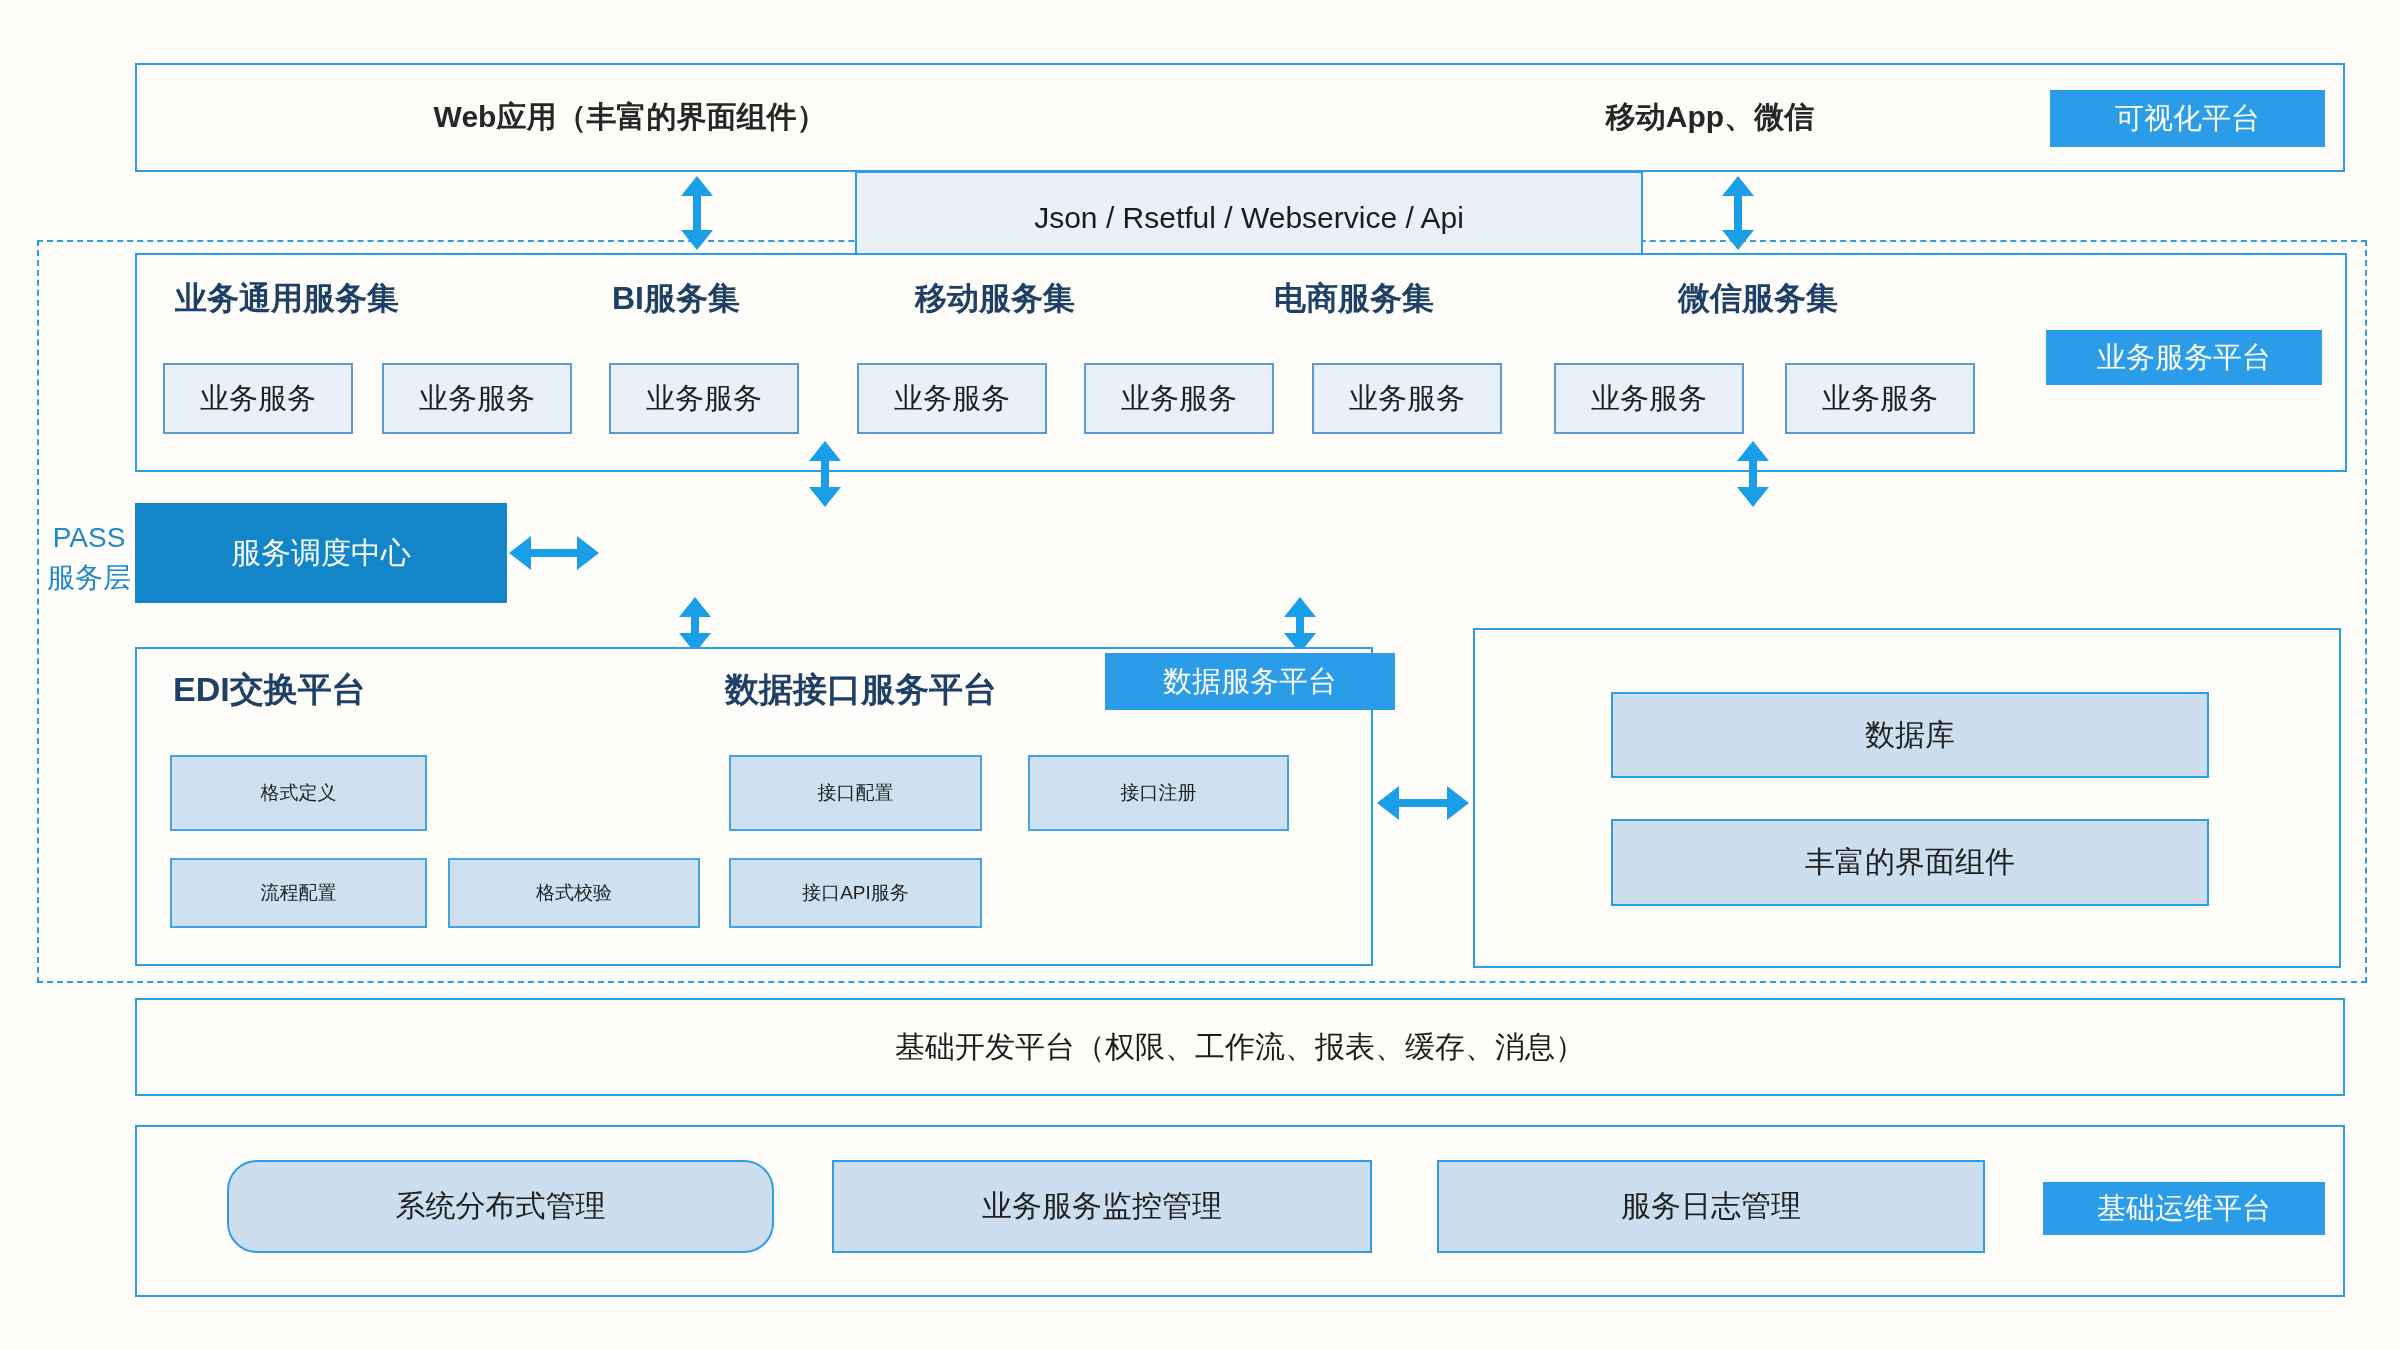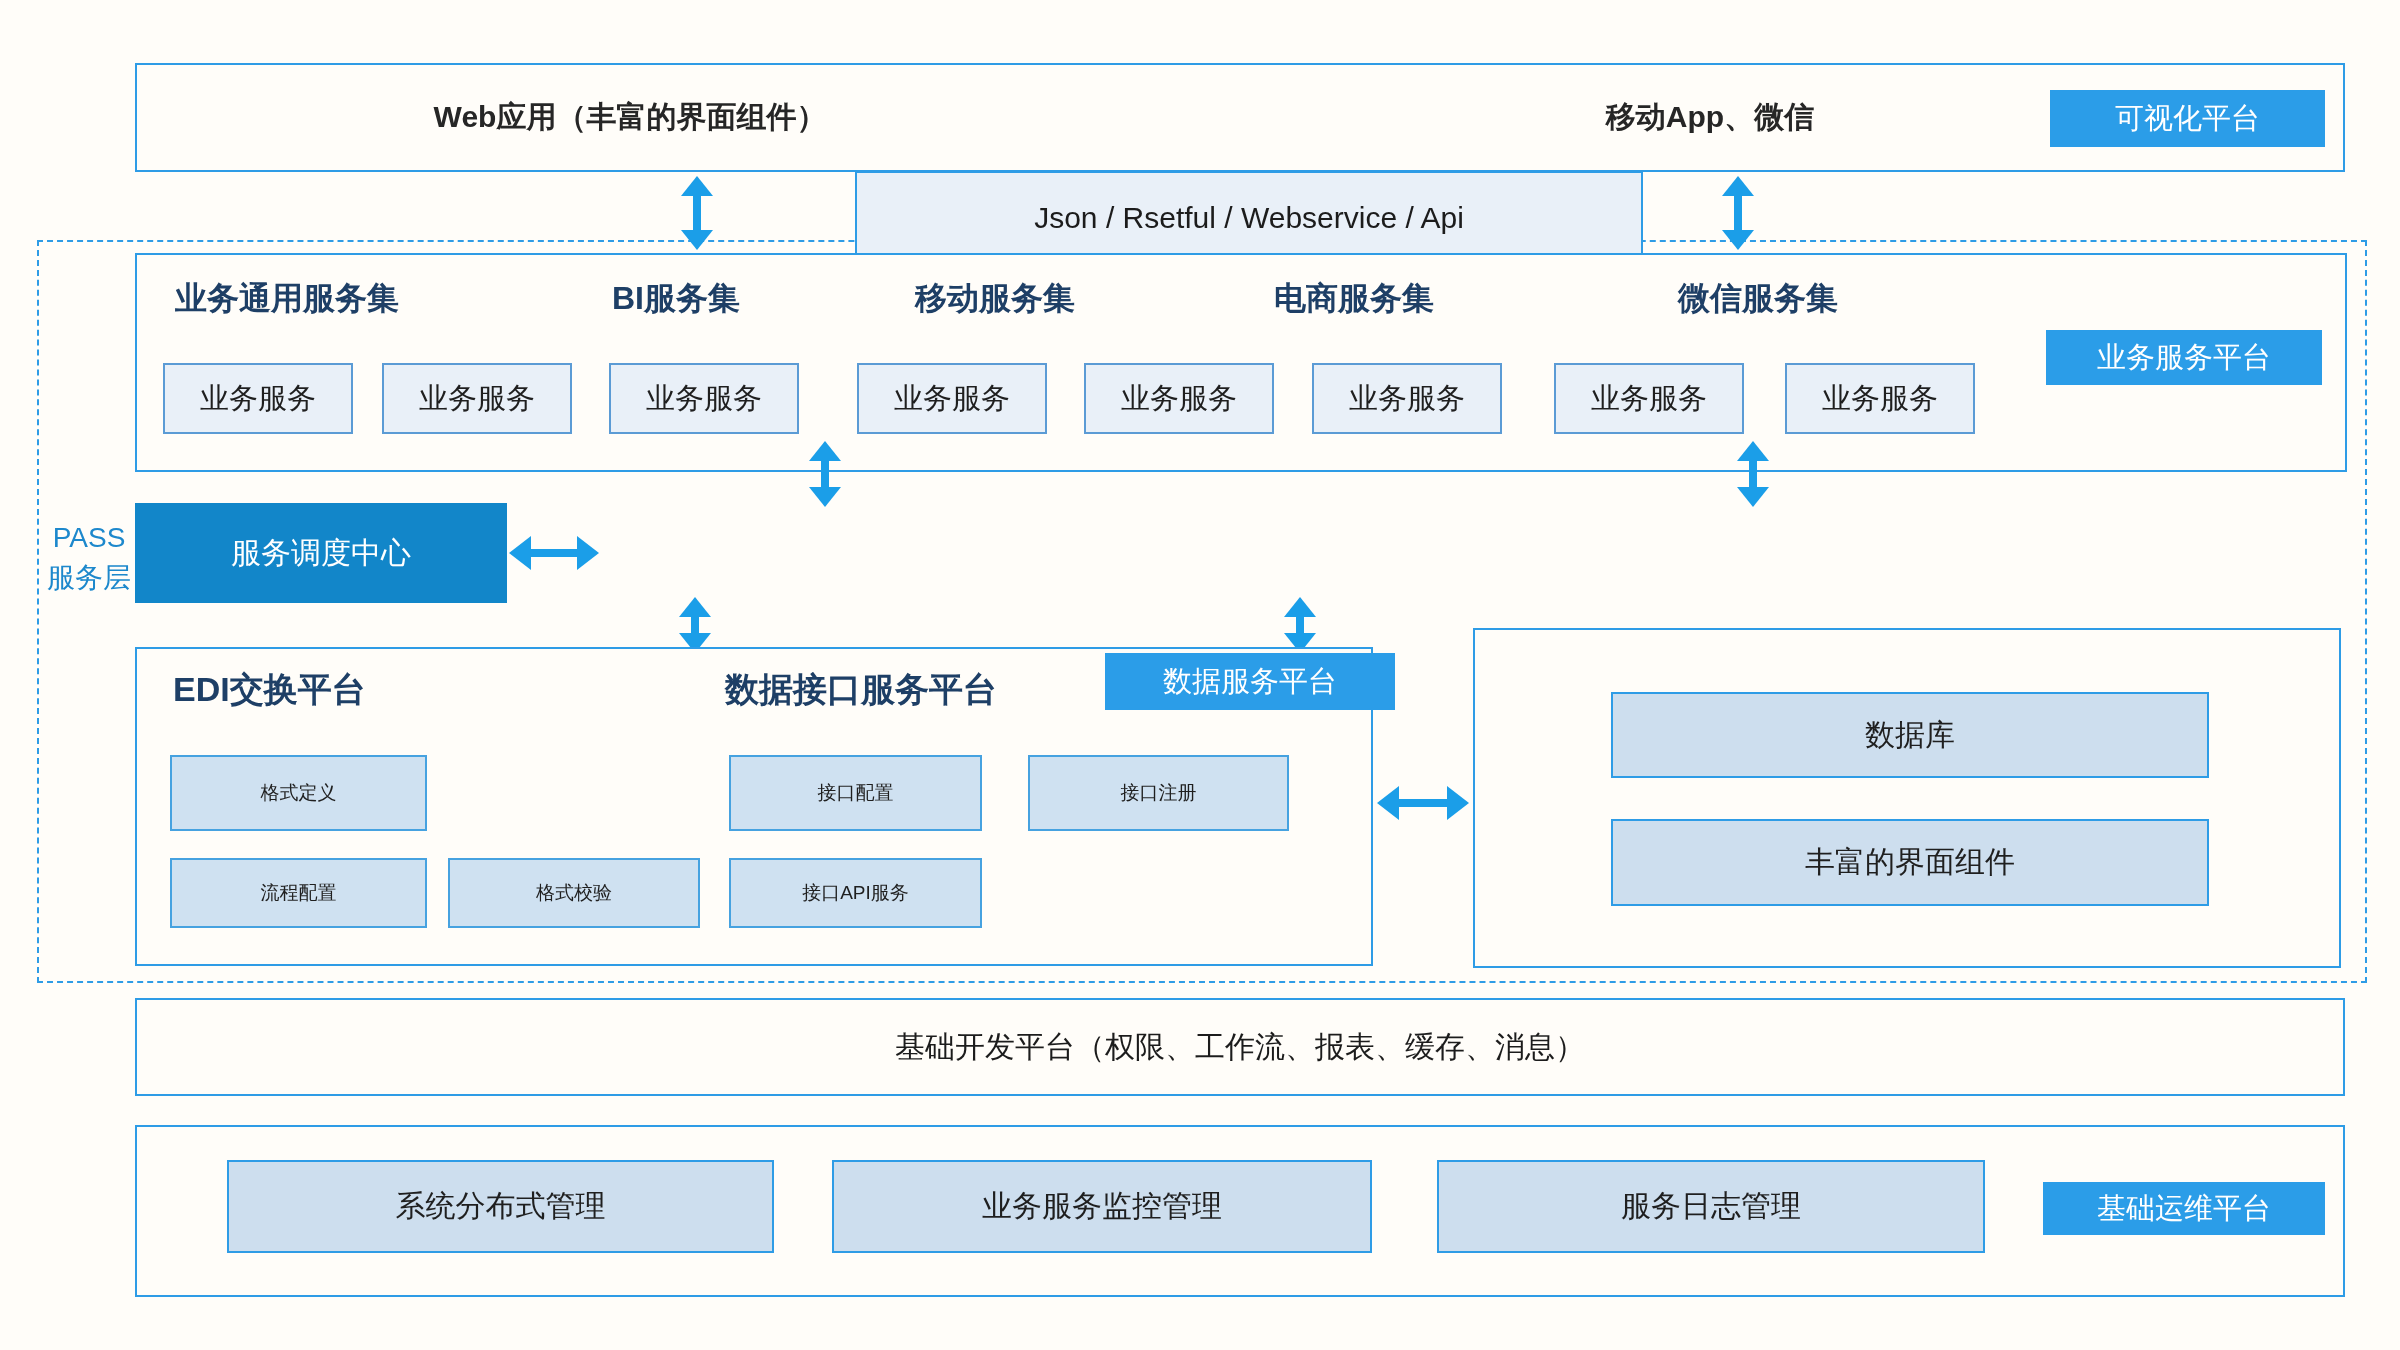--- a/index.html
+++ b/index.html
@@ -139,18 +139,18 @@
       <i class="tri-right"></i>
     </div>
 
   <div class="abs outline" style="left:1473px;top:628px;width:868px;height:340px;"></div>
   <div class="abs cflex med-box" style="left:1611px;top:692px;width:598px;height:86px;">数据库</div>
   <div class="abs cflex med-box" style="left:1611px;top:819px;width:598px;height:87px;">丰富的界面组件</div>
 
   <div class="abs outline cflex bar-text" style="left:135px;top:998px;width:2210px;height:98px;">基础开发平台（权限、工作流、报表、缓存、消息）</div>
 
   <div class="abs outline" style="left:135px;top:1125px;width:2210px;height:172px;"></div>
-  <div class="abs cflex med-box" style="left:227px;top:1160px;width:547px;height:93px;">系统分布式管理</div>
+  <div class="abs cflex med-box" style="left:227px;top:1160px;width:547px;height:93px;border-radius:30px;">系统分布式管理</div>
   <div class="abs cflex med-box" style="left:832px;top:1160px;width:540px;height:93px;">业务服务监控管理</div>
   <div class="abs cflex med-box" style="left:1437px;top:1160px;width:548px;height:93px;">服务日志管理</div>
   <div class="abs badge" style="left:2043px;top:1182px;width:282px;height:53px;">基础运维平台</div>
 
 </div>
 
 </body></html>

